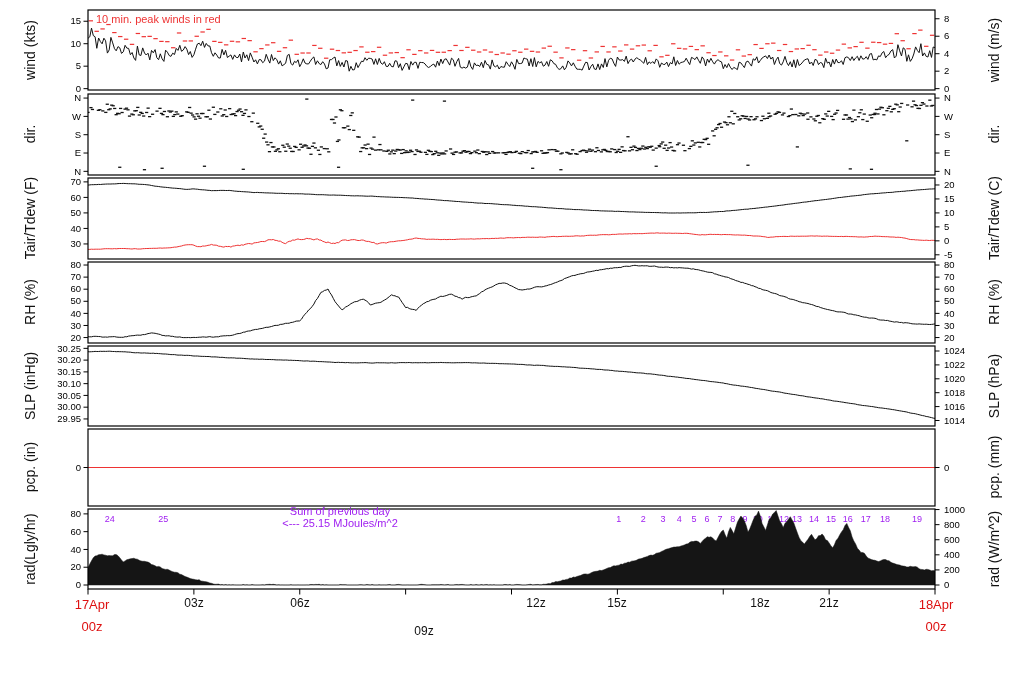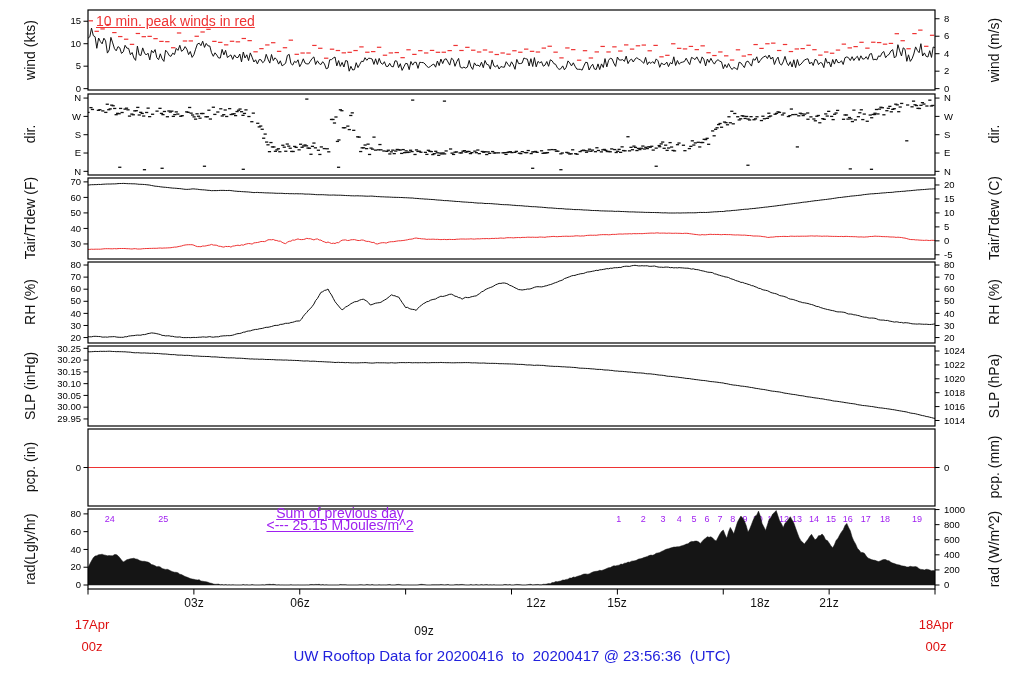--- a/index.html
+++ b/index.html
@@ -3,23 +3,23 @@
 <meta charset="utf-8">
 <style>
   html,body{margin:0;padding:0;background:#fff;}
   .figure{position:relative;width:1024px;height:700px;background:#fff;overflow:hidden;
           font-family:"Liberation Sans",sans-serif;}
   .figure svg{position:absolute;left:0;top:0;}
   svg text{font-family:"Liberation Sans",sans-serif;}
   .yl{position:absolute;transform:translate(-50%,-50%) rotate(-90deg);white-space:nowrap;
       font-size:14px;color:#111;}
   .xt{position:absolute;transform:translateX(-50%);font-size:12px;color:#111;}
-  .datelab{position:absolute;transform:translateX(-50%);font-size:13px;margin-top:20px;}
+  .datelab{position:absolute;transform:translateX(-50%);font-size:13px;}
   .title{position:absolute;transform:translateX(-50%);font-size:15px;white-space:pre;}
-  .ann{position:absolute;font-size:14px;white-space:pre;text-decoration:underline;}
+  .ann{position:absolute;font-size:11px;white-space:pre;}
   .ann.center{transform:translateX(-50%);}
 </style>
 </head>
 <body>
 
 <div class="figure">
 
   <svg id="plot-svg" width="1024" height="700" viewBox="0 0 1024 700">
       <g>
         <clipPath id="clip-wind">
@@ -917,14 +917,13 @@
   <div class="xt" style="left:512px;top:596px;margin-left:24px;">12z</div>
   <div class="xt" style="left:617px;top:596px;">15z</div>
   <div class="xt" style="left:760px;top:596px;">18z</div>
   <div class="xt" style="left:829px;top:596px;">21z</div>
 
   <div class="datelab" style="left: 92px; top: 597px; color: rgb(221, 17, 17);">17Apr</div>
   <div class="datelab" style="left: 92px; top: 619px; color: rgb(221, 17, 17);">00z</div>
   <div class="datelab" style="left: 936px; top: 597px; color: rgb(221, 17, 17);">18Apr</div>
   <div class="datelab" style="left: 936px; top: 619px; color: rgb(221, 17, 17);">00z</div>
 
-  <div class="title" style="left: 512px; top: 647px; color: rgb(34, 34, 221);">UW Rooftop Data for 20200416  to  20200417 @ 23:56:36  (UTC)</div>
 </div>
 
 </body></html>

